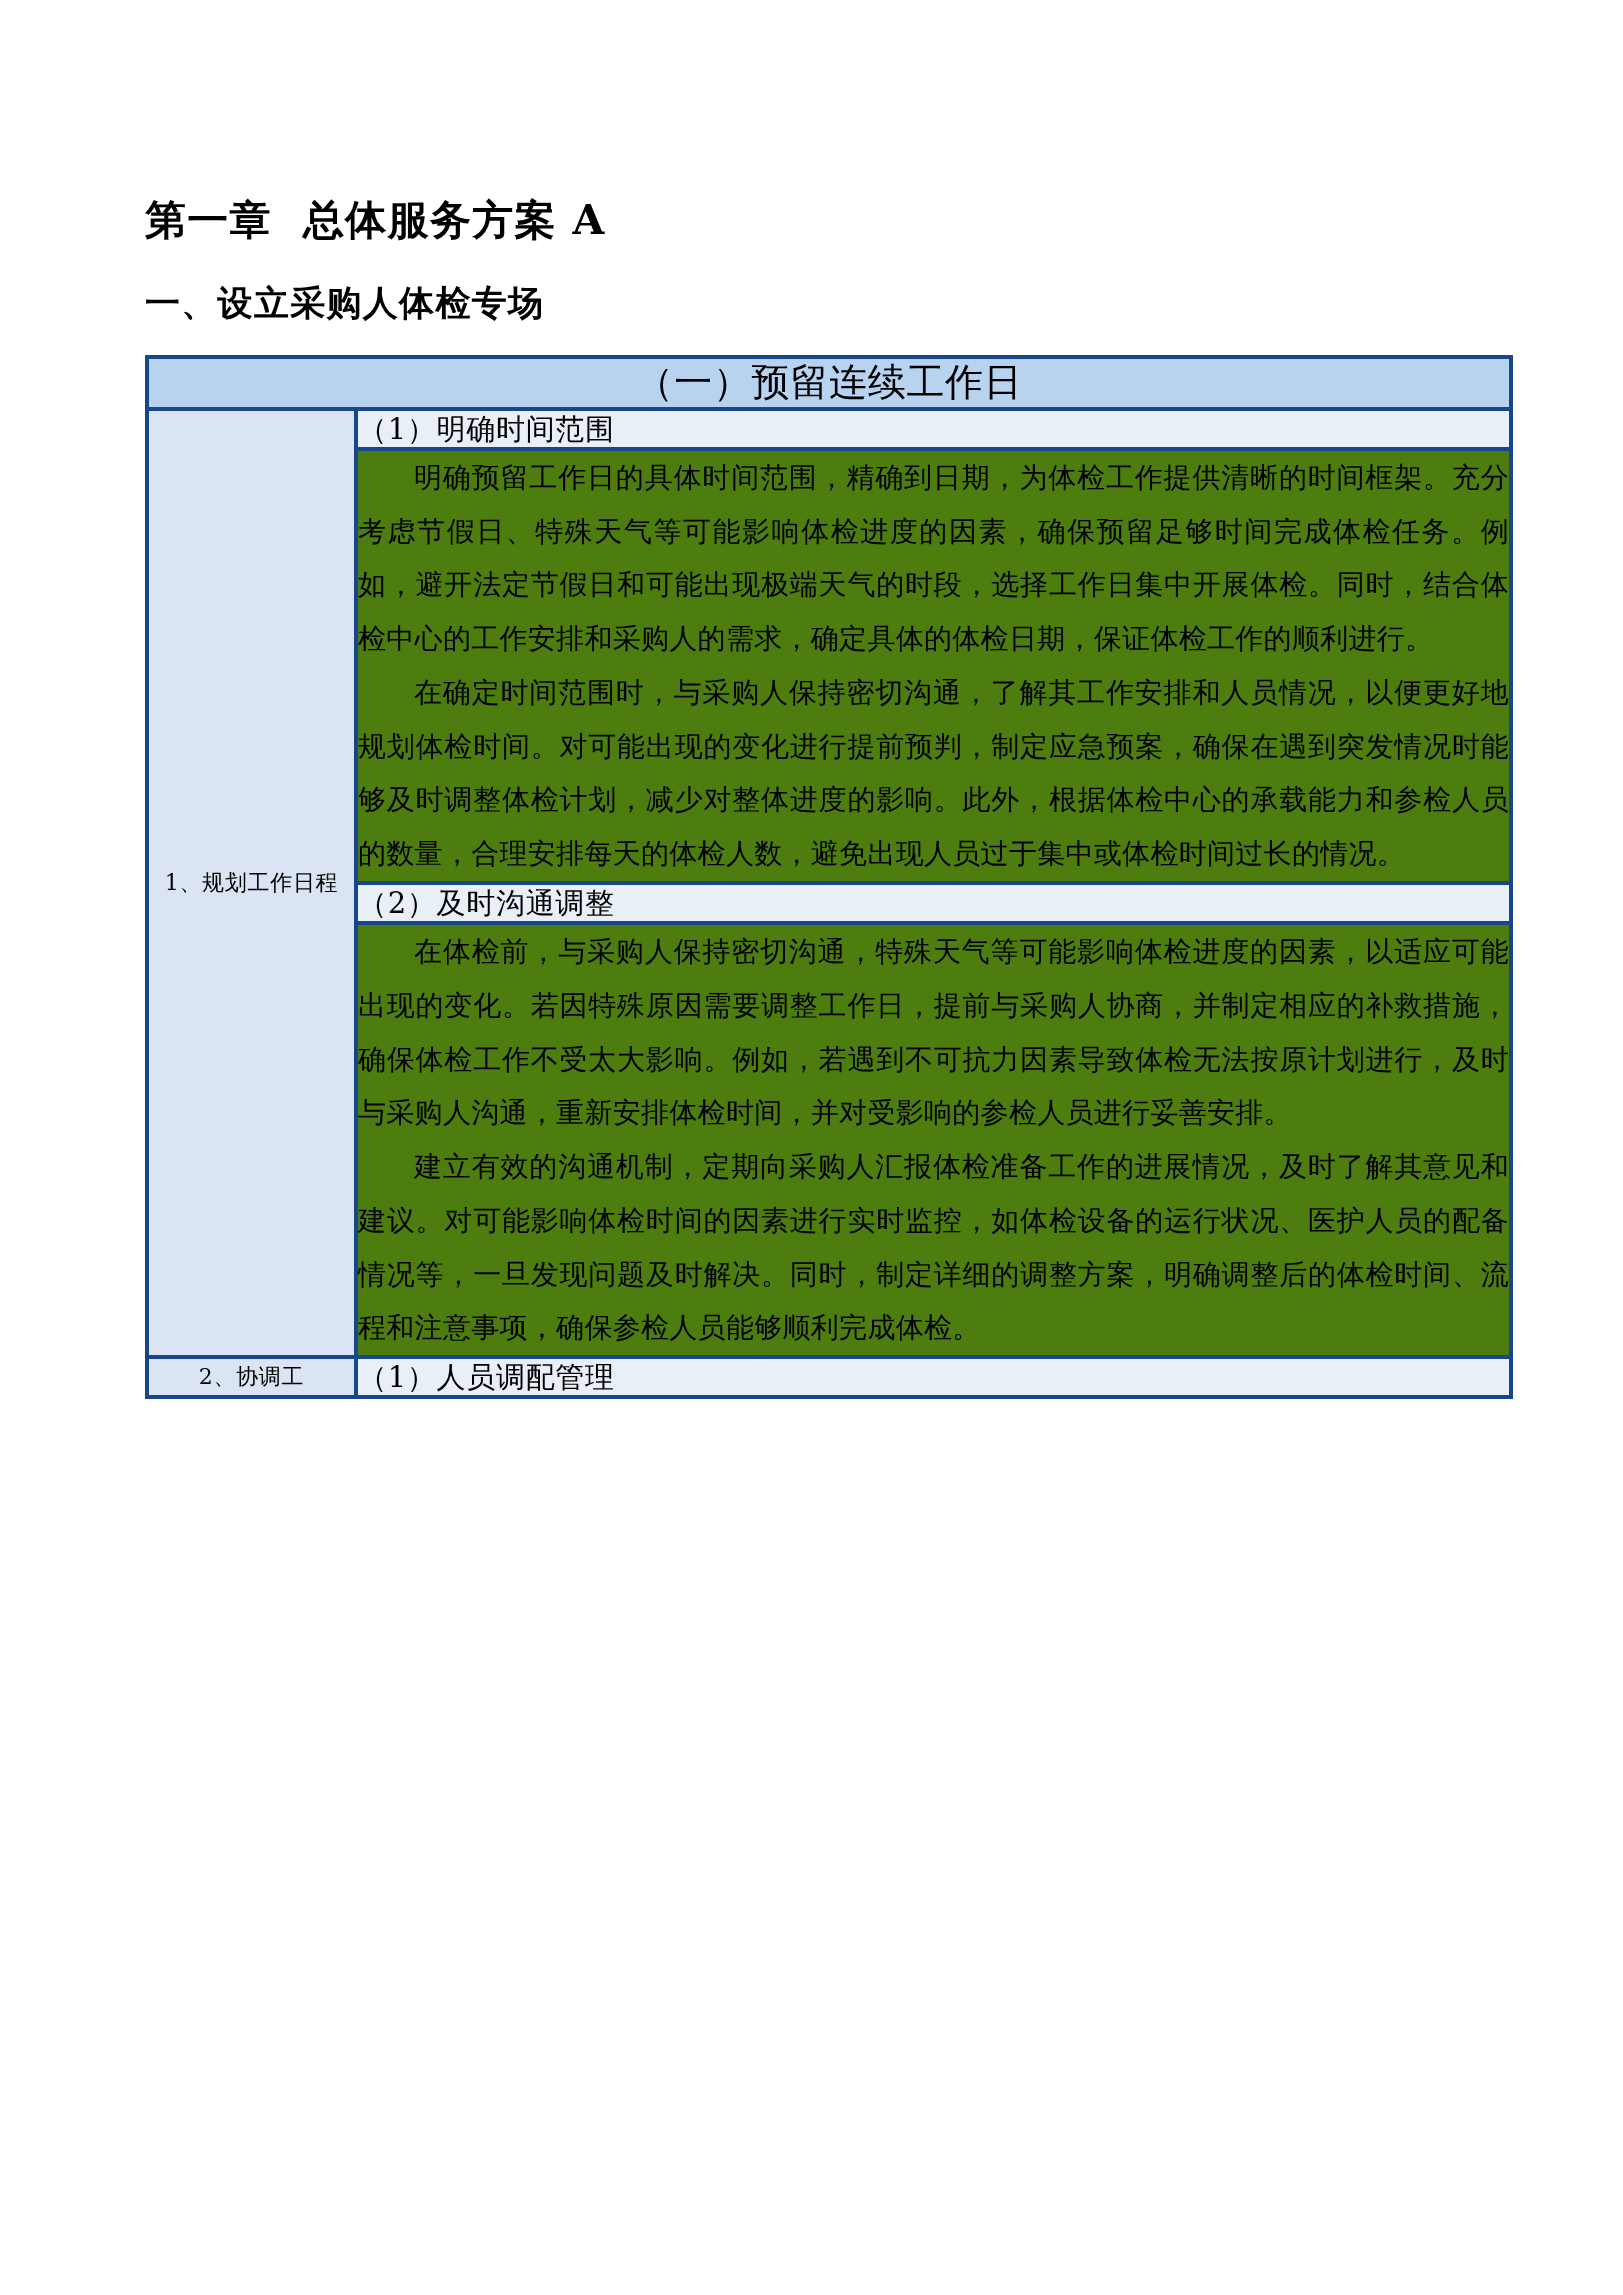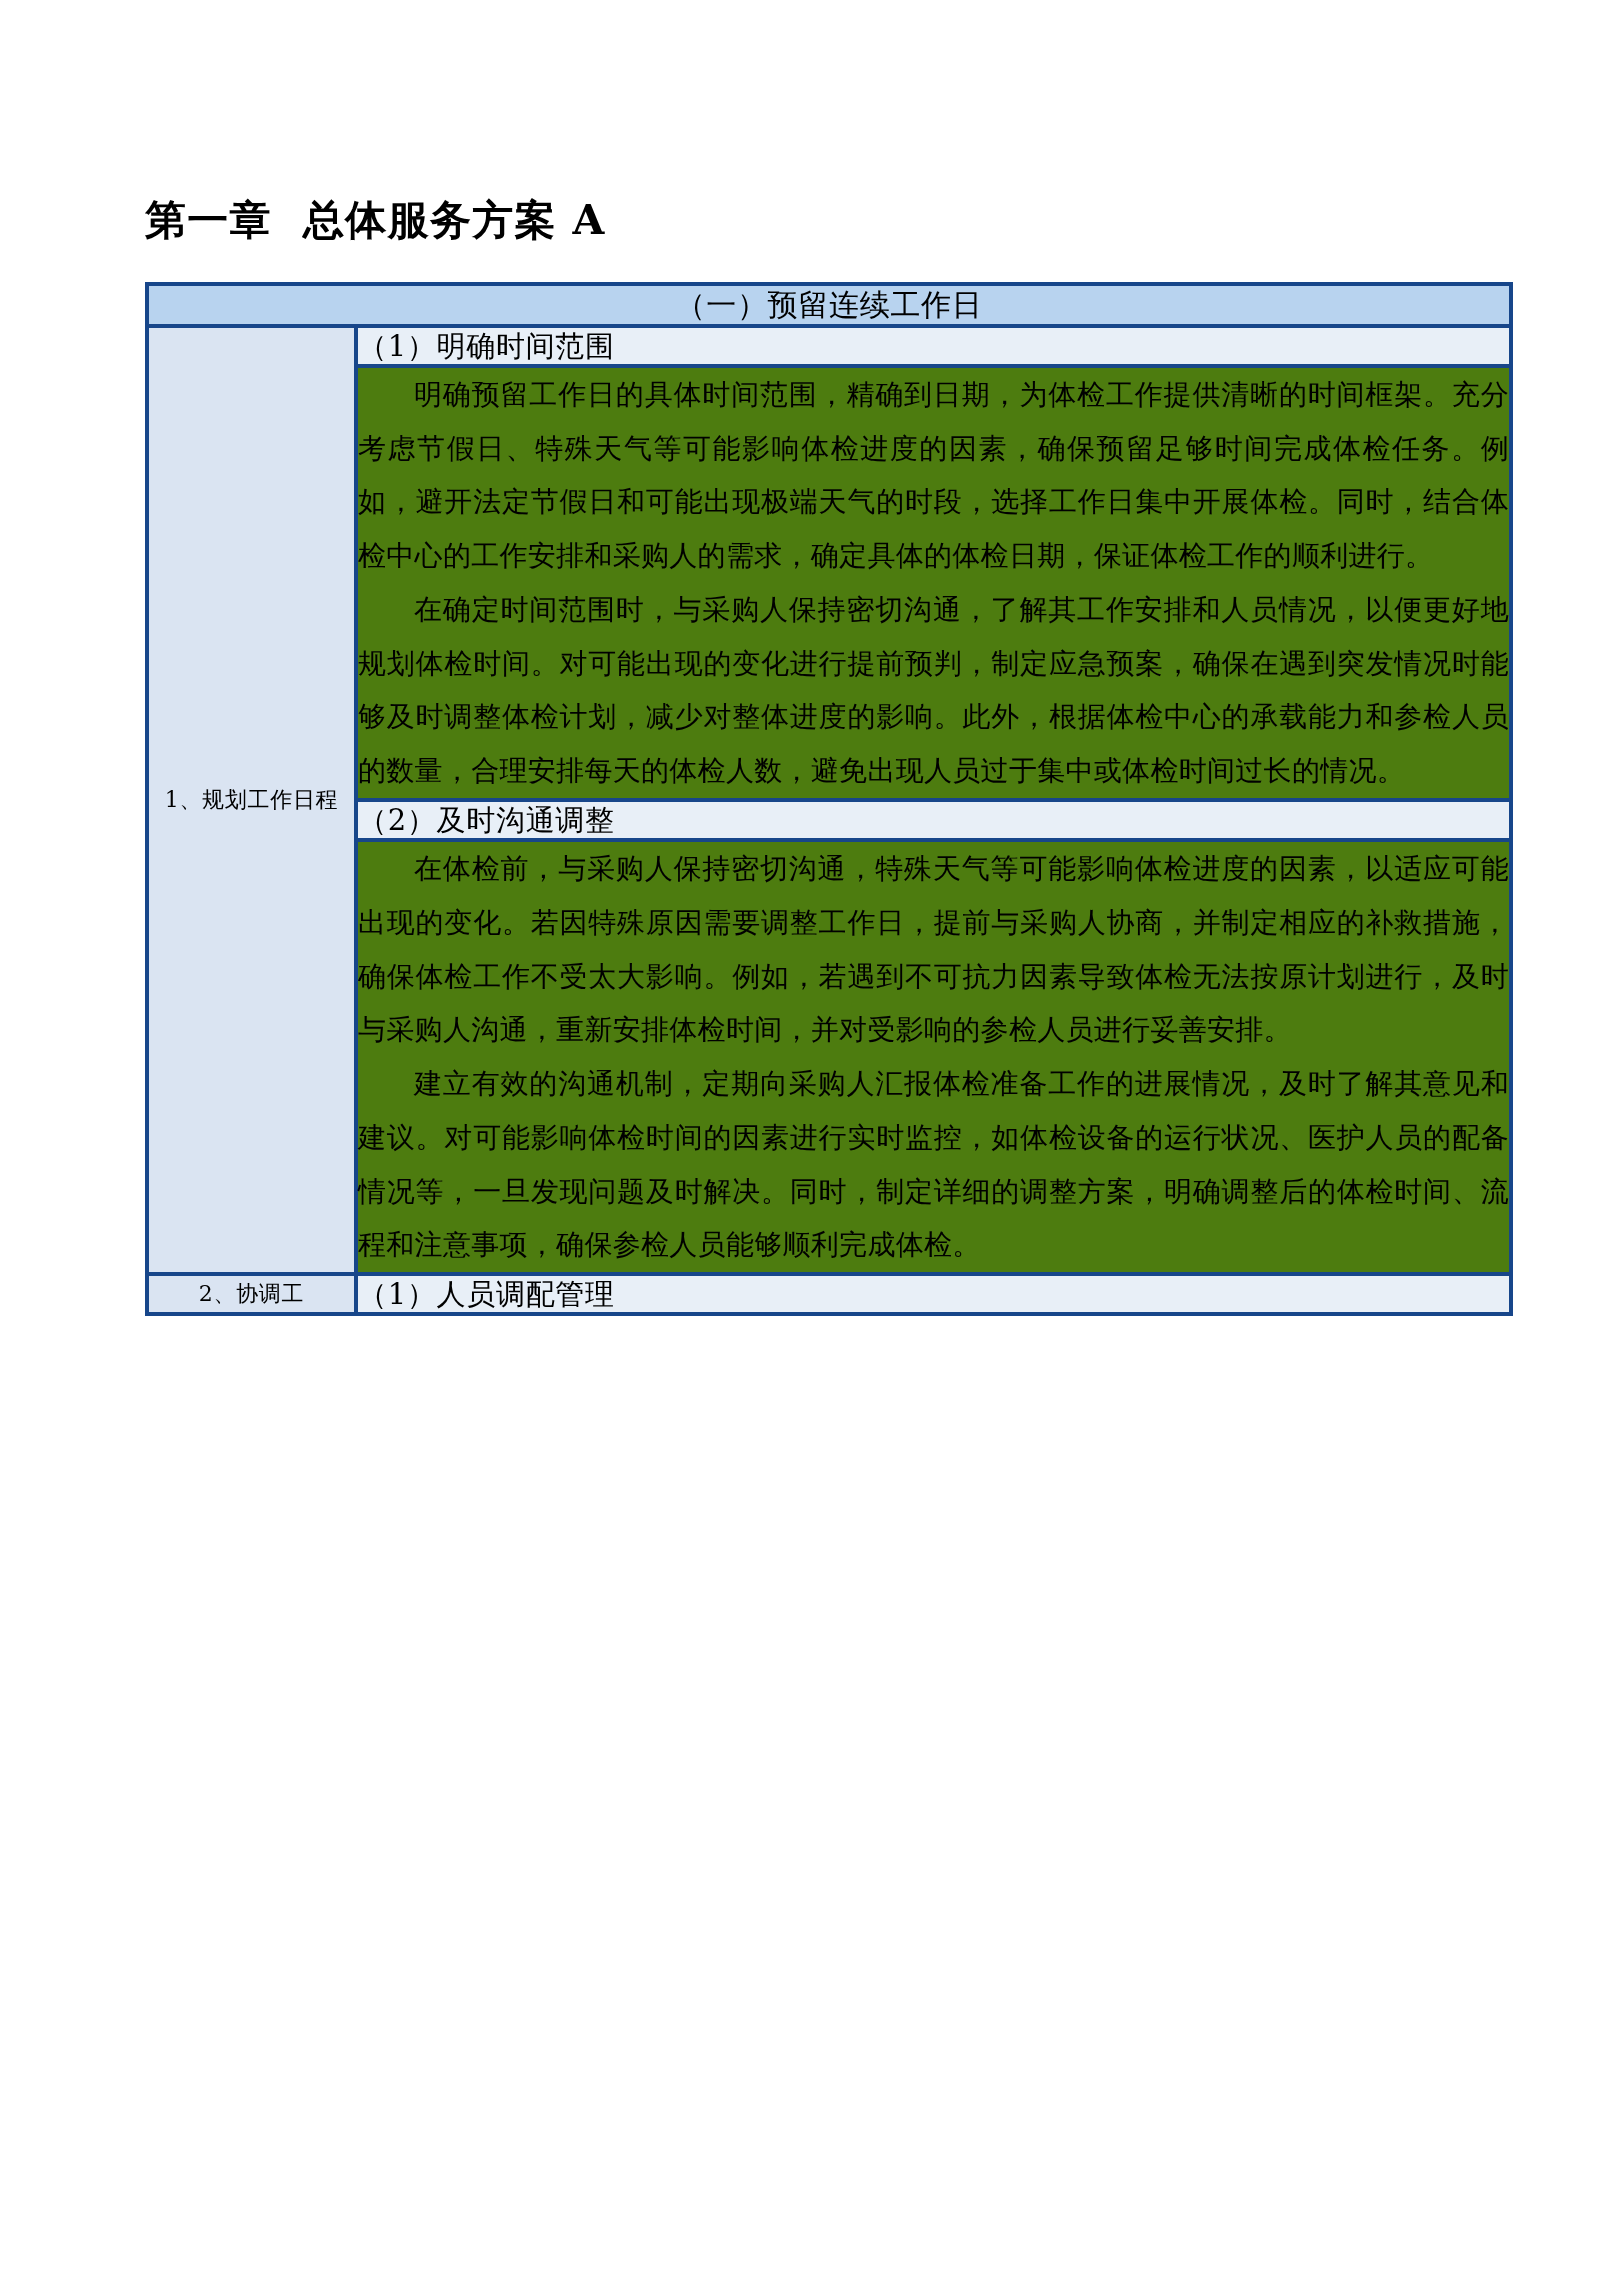--- a/index.html
+++ b/index.html
@@ -60,21 +60,21 @@
     padding: 0;
     vertical-align: middle;
   }
   col.c-label { width: 209px; }
   col.c-body  { width: 1155px; }
 
   
   td.banner {
     background: #B8D3EF;
     text-align: center;
-    font-size: 30px;
+    font-size: 38px;
     line-height: 1.25;
     padding: 17px 0 19.6px 0;
     letter-spacing: 0.7px;
     font-family: Liberation Serif, serif;
   }
 
   
   td.subhead {
     background: #E8EFF7;
     text-align: left;
@@ -111,20 +111,21 @@
   td.prose p + p {
     margin-top: 0;
   }
 </style>
 </head>
 <body>
 
 <div class="page">
 
   <div class="h1">第一章  总体服务方案 A</div>
+  <div class="h3">一、设立采购人体检专场</div>
 
   <table class="doc-table">
     <colgroup>
       <col class="c-label">
       <col class="c-body">
     </colgroup>
     <tbody>
 
       <tr>
         <td class="banner" colspan="2">（一）预留连续工作日</td>

